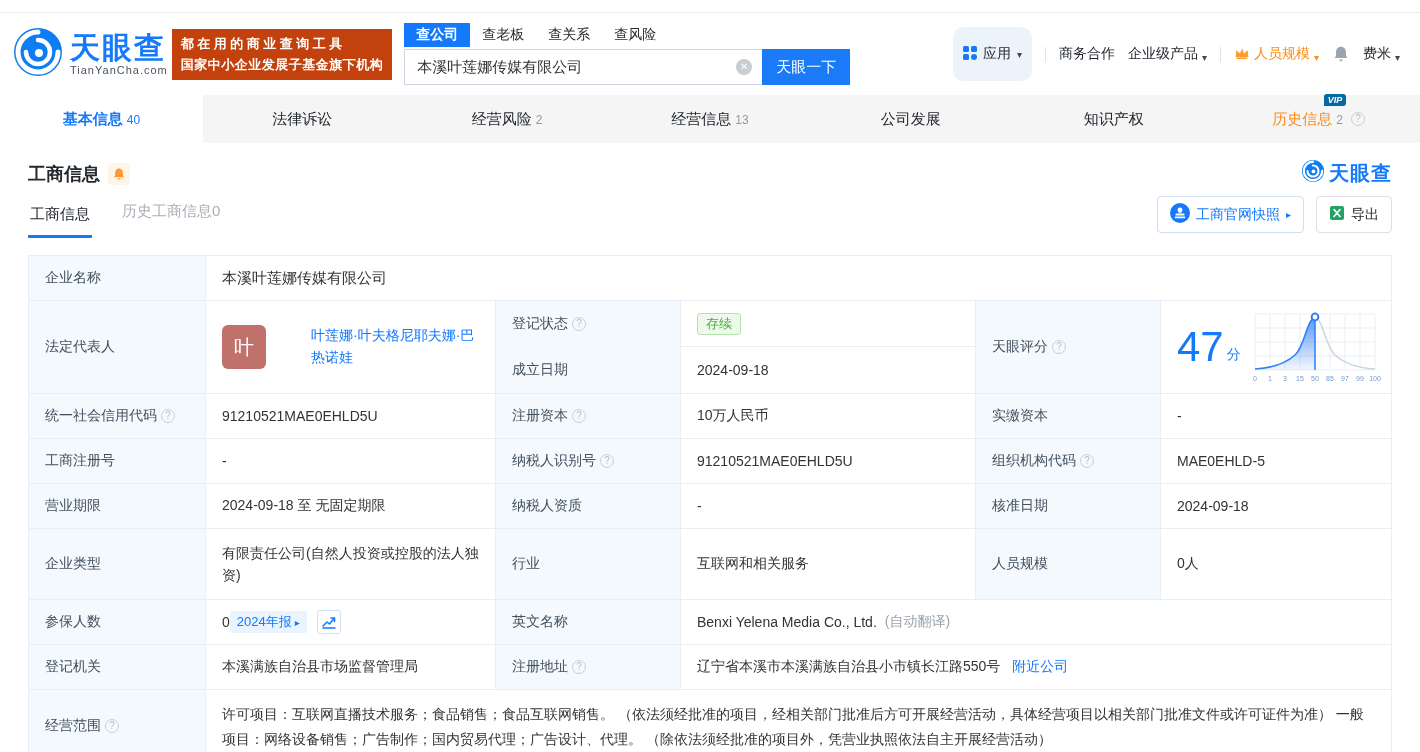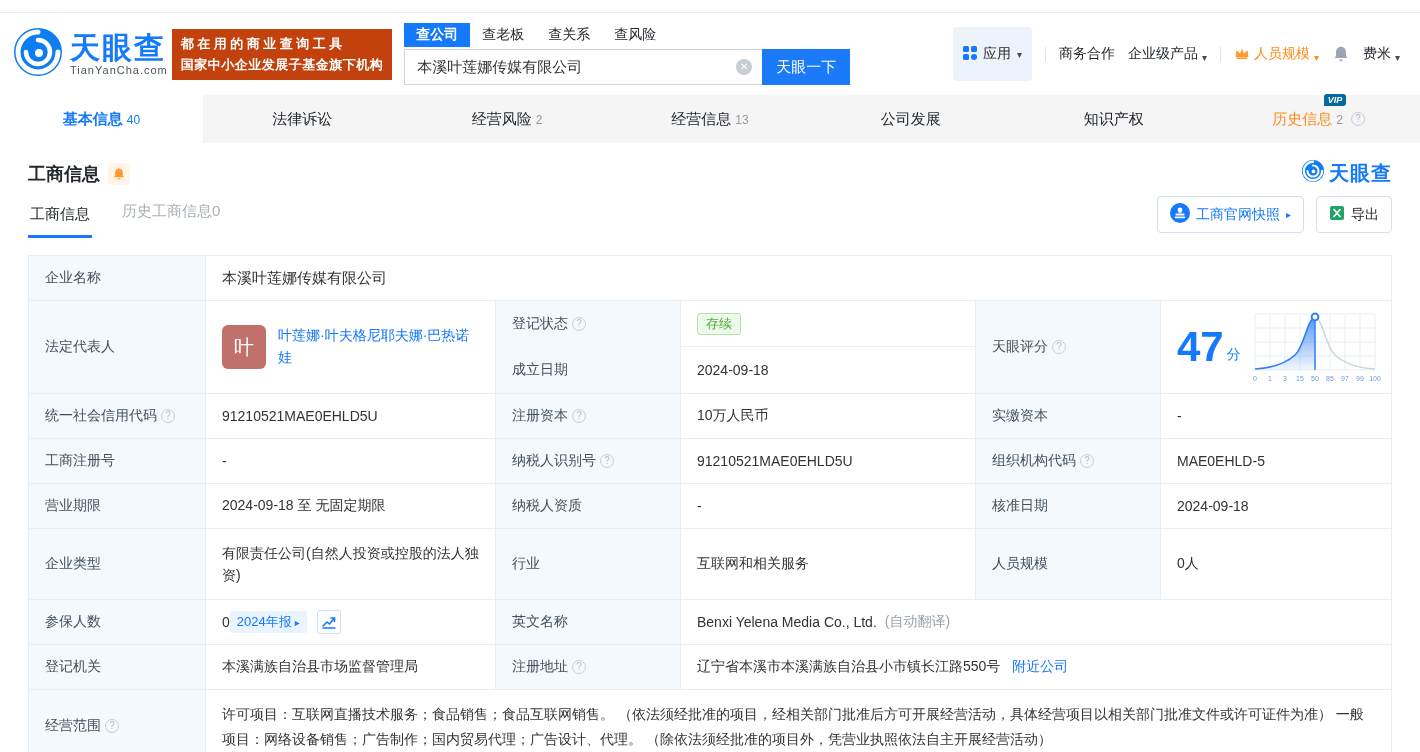--- a/index.html
+++ b/index.html
@@ -19,21 +19,21 @@
   .search-block { margin-left:12px; }
   .search-tabs { display:flex; align-items:flex-end; height:24px; }
   .stab { font-size:14px; color:#23282e; padding:3px 12px; cursor:pointer; }
   .stab.active { background:#1479fb; color:#fff; font-weight:700; }
   .search-bar { display:flex; margin-top:2px; }
   .search-input-wrap { position:relative; }
   .search-input { width:358px; height:36px; border:1px solid #ccd6e0; border-right:none; padding:0 34px 0 12px; font-size:15px; color:#333; outline:none; font-family:inherit; }
   .clear-btn { position:absolute; right:10px; top:10px; width:16px; height:16px; border-radius:50%; background:#c9ced4; color:#fff; font-size:10px; line-height:16px; text-align:center; cursor:pointer; }
   .search-btn { width:88px; height:36px; background:#1a7af8; color:#fff; font-size:15px; border:none; cursor:pointer; font-family:inherit; }
   .top-nav { margin-left:auto; display:flex; align-items:center; gap:13px; font-size:14px; color:#23282e; }
-  .apps-chip { background:#edf3fa; border-radius:4px; padding:18px 10px; display:flex; align-items:center; gap:6px; cursor:pointer; }
+  .apps-chip { background:#edf3fa; border-radius:10px; padding:18px 10px; display:flex; align-items:center; gap:6px; cursor:pointer; }
   .caret { font-size:10px; color:#454b52; }
   .vdiv { width:1px; height:15px; background:#e2e2e2; }
   .nav-item { cursor:pointer; display:flex; align-items:flex-end; gap:4px; }
   .nav-vip { color:#ff8b18; }
   .nav-vip .caret { color:#ff8b18; }
   .bell-btn { cursor:pointer; display:flex; align-items:center; }
 
   
   .tabbar { height:48px; background:#f5f5f5; display:flex; }
   .tab { flex:1; display:flex; align-items:center; justify-content:center; gap:4px; font-size:15px; color:#23282e; cursor:pointer; position:relative; }
@@ -71,23 +71,23 @@
   .w-l1 { width:177px; flex:none; } .w-v1 { width:290px; flex:none; }
   .w-l2 { width:185px; flex:none; } .w-v2 { width:295px; flex:none; }
   .w-l3 { width:185px; flex:none; } .w-v3 { width:232px; flex:none; }
   .grow { flex:1; }
   .h44 { height:44px; } .h46 { height:46px; } .h70 { height:70px; } .h72 { height:72px; } .h92 { height:92px; }
   .inner-col { width:480px; flex:none; display:flex; flex-direction:column; border-right:1px solid #e8eef4; }
   .inner-row { display:flex; height:46px; }
   .inner-row:first-child { border-bottom:1px solid #e8eef4; }
   .status-badge { background:#edf9ea; border:1px solid #b3e3a8; color:#4fae3d; font-size:13px; padding:1px 8px; border-radius:3px; }
   .avatar { width:44px; height:44px; border-radius:6px; background:#c0716c; color:#fff; font-size:20px; display:flex; align-items:center; justify-content:center; flex:none; margin-right:12px; }
-  .rep-name { color:#1479fb; line-height:1.55; cursor:pointer; }
+  .rep-name { color:#1479fb; line-height:1.55; cursor:pointer;margin-left:33px; }
   .score-cell { padding:0 8px 0 16px; }
-  .score-num { font-size:42px; font-weight:700; color:#1479fb; line-height:1; }
+  .score-num { font-size:42px; font-weight:400; color:#1479fb; line-height:1; }
   .score-unit { font-size:14px; color:#1479fb; margin:16px 0 0 3px; }
   .score-chart { margin-left:auto; }
   .nb-badge { background:#e9f4fe; color:#1479fb; font-size:13px; padding:2px 7px; border-radius:2px; display:flex; align-items:center; gap:3px; cursor:pointer; }
   .trend-box { width:24px; height:24px; border:1px solid #cfe0f4; border-radius:3px; margin-left:10px; display:flex; align-items:center; justify-content:center; cursor:pointer; }
   .note { color:#9aa3ad; margin-left:8px; }
   .blue-link { color:#1479fb; margin-left:12px; cursor:pointer; }
   .scope-cell { padding:12px 16px; line-height:1.75; align-items:flex-start; }
   .val-15 { font-size:15px; }
 </style>
 </head>

